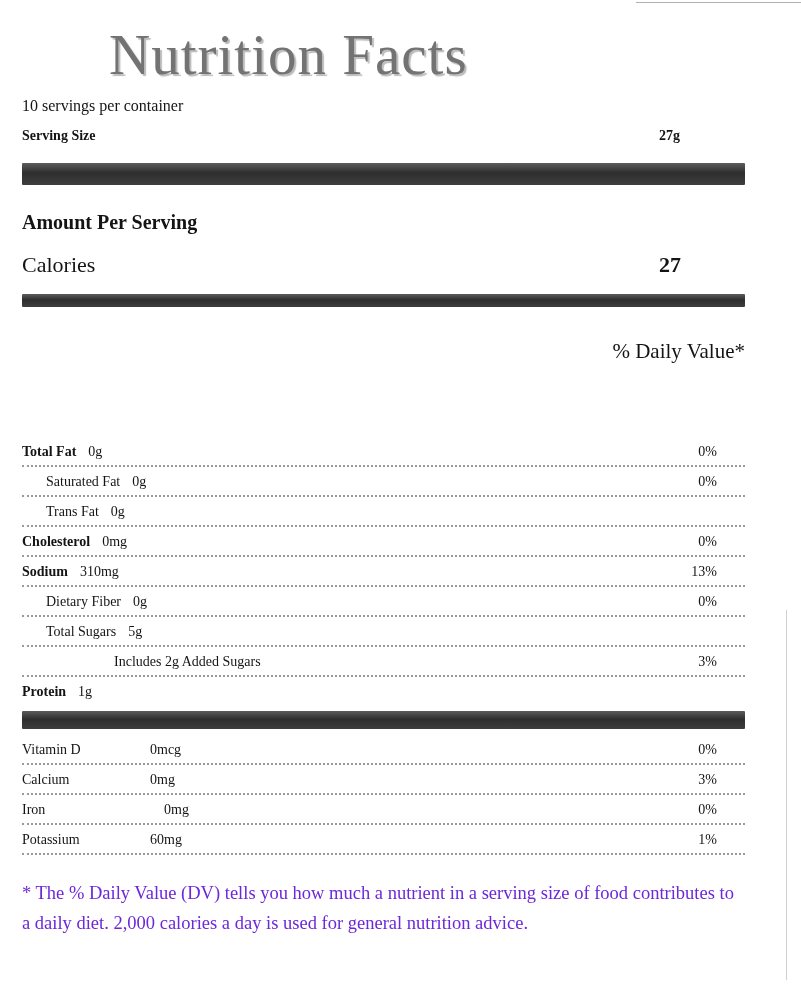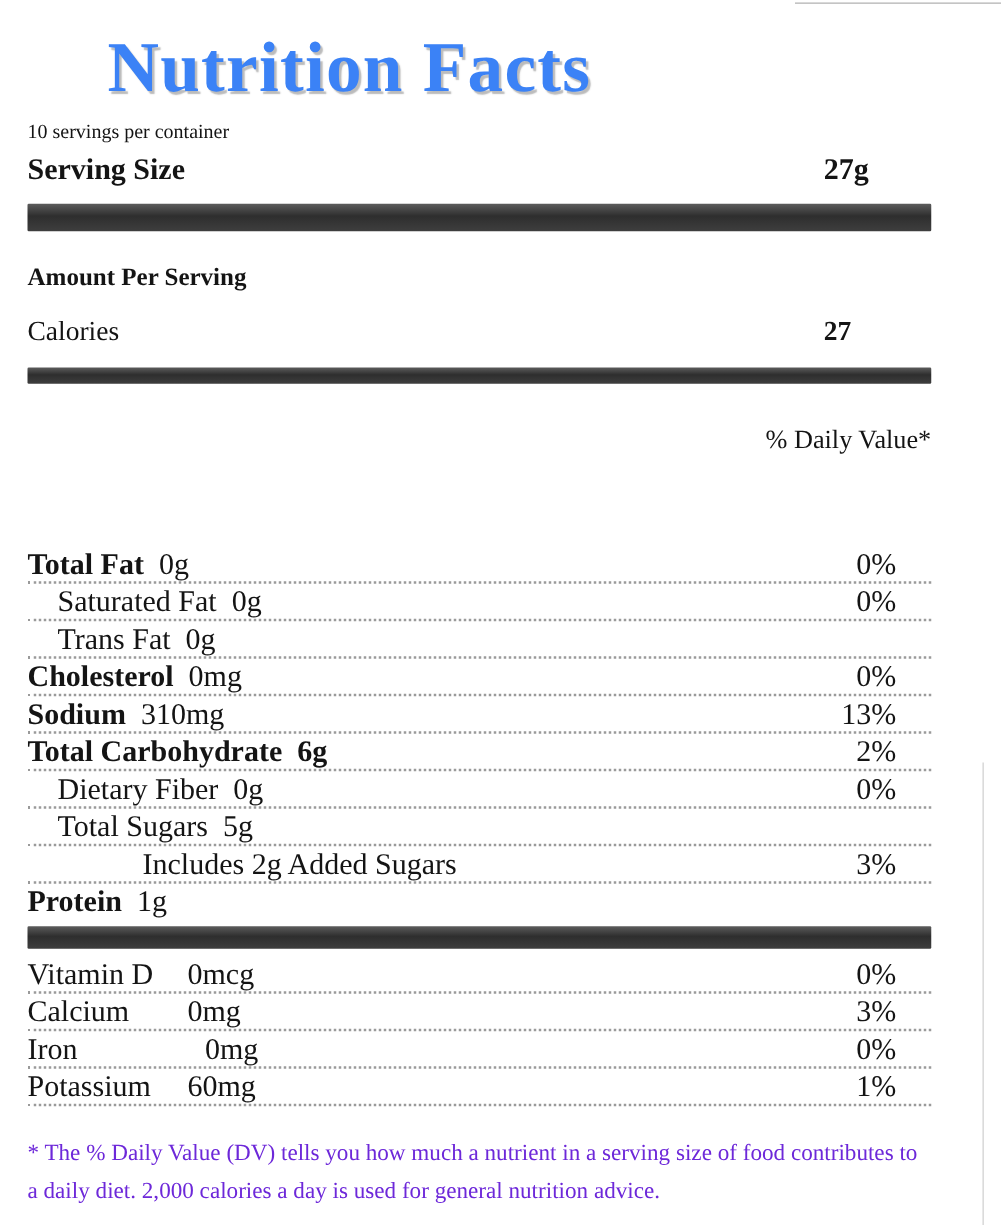--- a/index.html
+++ b/index.html
@@ -10,36 +10,36 @@
     font-family: "Liberation Serif", serif;
     color: #141414;
     position: relative;
     overflow: hidden;
   }
   .label {
     padding: 26px 56px 0 22px;
   }
   .title {
     font-size: 57px;
-    font-weight: bold;
+    font-weight: normal;
     letter-spacing: 1px;
-    margin-left: 64px;
+    margin-left: 87px;
     line-height: 1.0;
-    color: #3b82f6;
+    color: #737373;
     text-shadow: 2px 2px 1px rgba(60,60,60,0.35);
     margin-bottom: 8px;
   }
   .servings {
     font-size: 16px;
     line-height: 30px;
   }
   .row {
     display: flex;
     align-items: baseline;
-    font-size: 24px;
+    font-size: 14px;
     height: 30px;
     line-height: 30px;
   }
   .serving-size-row { height: 32px; }
   .b { font-weight: bold; }
   .rightcol {
     margin-left: auto;
     width: 86px;
     text-align: left;
   }
@@ -156,25 +156,20 @@
       <span class="namt">0mg</span>
       <span class="dv">0%</span>
     </div>
 
     <div class="row nrow">
       <span class="b">Sodium</span>
       <span class="namt">310mg</span>
       <span class="dv">13%</span>
     </div>
 
-    <div class="row nrow">
-      <span class="b">Total Carbohydrate</span>
-      <span class="namt b">6g</span>
-      <span class="dv">2%</span>
-    </div>
 
     <div class="row nrow">
       <span class="ind1">Dietary Fiber</span>
       <span class="namt">0g</span>
       <span class="dv">0%</span>
     </div>
 
     <div class="row nrow">
       <span class="ind1">Total Sugars</span>
       <span class="namt">5g</span>

